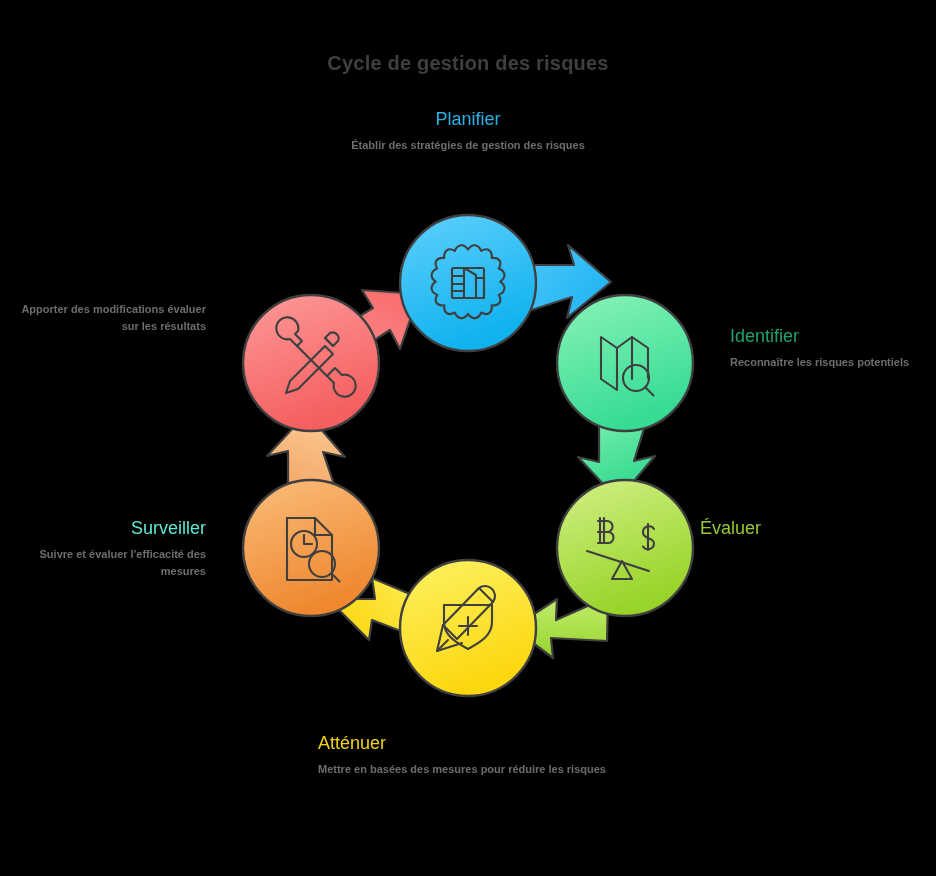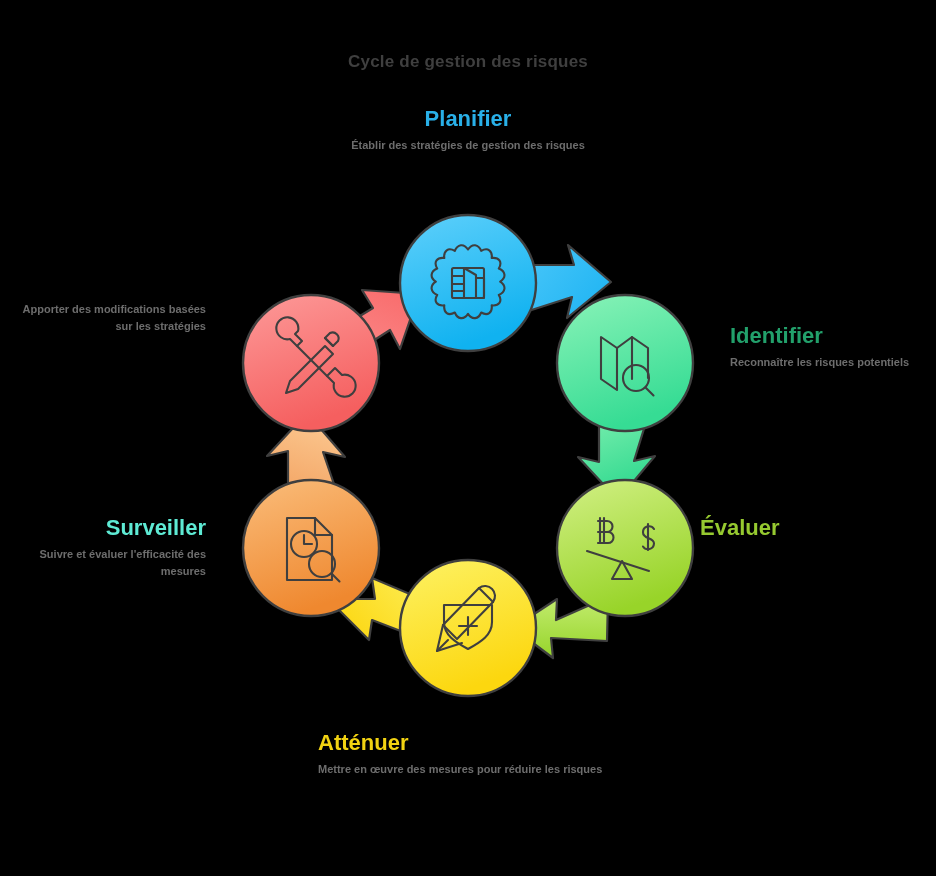--- a/index.html
+++ b/index.html
@@ -26,31 +26,31 @@
     top: 0;
     width: 936px;
     height: 876px;
   }
   .title {
     position: absolute;
     left: 0;
     top: 52px;
     width: 936px;
     text-align: center;
-    font-size: 17px;
+    font-size: 20px;
     font-weight: bold;
     color: #3f3f3f;
     letter-spacing: 0.2px;
   }
   .label-block {
     position: absolute;
   }
   .label-title {
-    font-size: 22px;
-    font-weight: bold;
+    font-size: 18px;
+    font-weight: normal;
     line-height: 22px;
     margin-bottom: 7px;
   }
   .label-desc {
     font-size: 11px;
     line-height: 17px;
     color: #6d6d6d;
     font-weight: bold;
   }
   
@@ -274,25 +274,25 @@
     <div class="label-title">Identifier</div>
     <div class="label-desc">Reconnaître les risques potentiels</div>
   </div>
 
   <div class="label-block" id="block-evaluer">
     <div class="label-title">Évaluer</div>
   </div>
 
   <div class="label-block" id="block-attenuer">
     <div class="label-title">Atténuer</div>
-    <div class="label-desc">Mettre en œuvre des mesures pour réduire les risques</div>
+    <div class="label-desc">Mettre en basées des mesures pour réduire les risques</div>
   </div>
 
   <div class="label-block" id="block-surveiller">
     <div class="label-title">Surveiller</div>
     <div class="label-desc">Suivre et évaluer l'efficacité des mesures</div>
   </div>
 
   <div class="label-block" id="block-ajuster">
-    <div class="label-desc">Apporter des modifications basées sur les stratégies</div>
+    <div class="label-desc">Apporter des modifications évaluer sur les résultats</div>
   </div>
 
 </div>
 
 </body></html>

